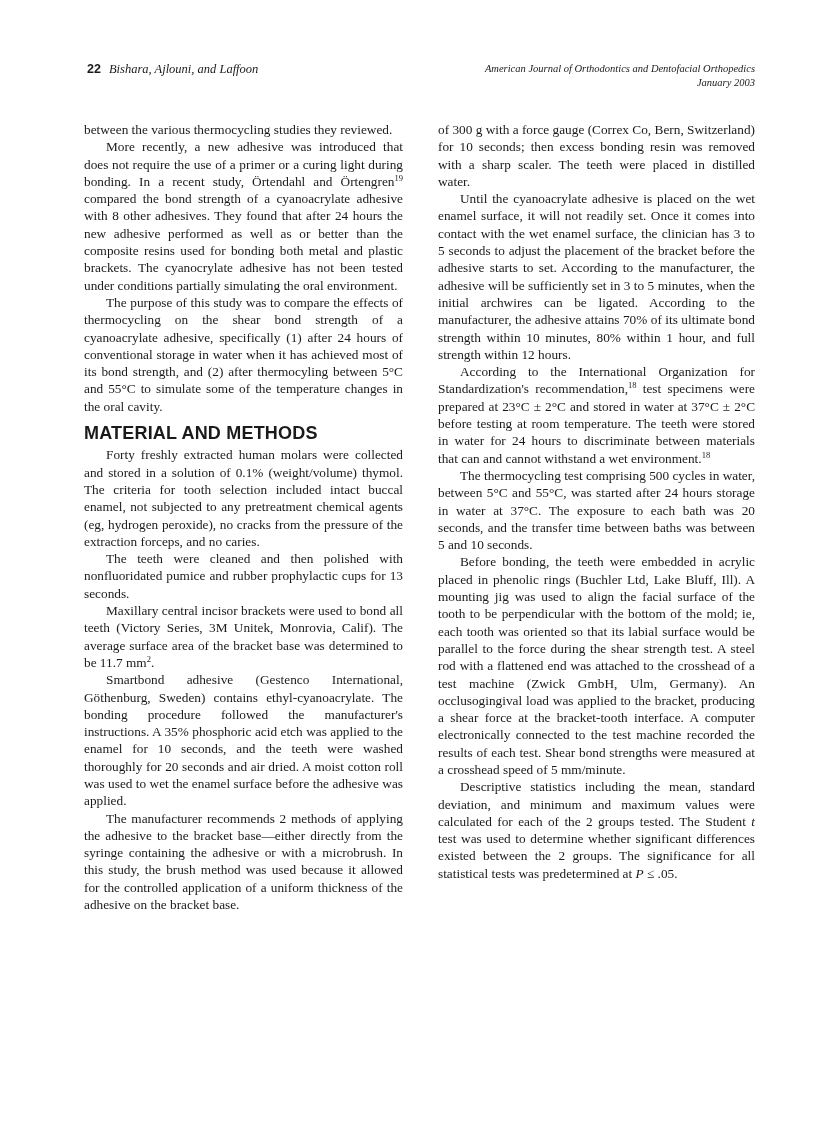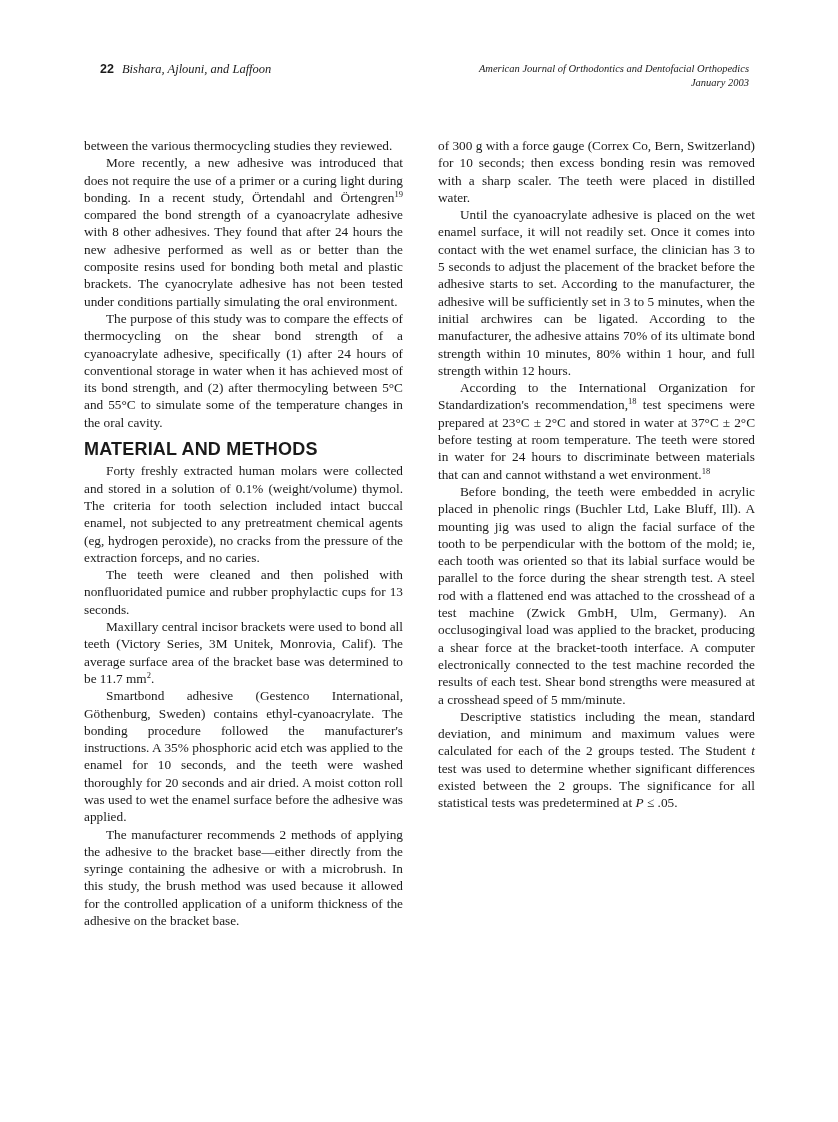--- a/index.html
+++ b/index.html
@@ -1,22 +1,22 @@
 <!DOCTYPE html>
 <html><head>
 <meta charset="utf-8">
 <style>
   html, body { margin: 0; padding: 0; background: #ffffff; }
   body { width: 838px; height: 1122px; position: relative; overflow: hidden;
          font-family: "Liberation Serif", "DejaVu Serif", serif; color: #1a1a1a; }
   .header { position: absolute; top: 62px; left: 84px; width: 671px; height: 36px; }
-  .header .left { position: absolute; left: 16px; top: 0; font-size: 12.5px; font-style: italic; }
+  .header .left { position: absolute; left: 3px; top: 0; font-size: 12.5px; font-style: italic; }
   .header .pagenum { font-family: "Liberation Sans", "DejaVu Sans", sans-serif; font-weight: bold; font-style: normal; font-size: 12.5px; margin-right: 8px; }
-  .header .right { position: absolute; right: 6px; top: 0; text-align: right; font-size: 10.5px; font-style: italic; line-height: 14px; margin-left: 25px; }
-  .col { position: absolute; top: 121px; font-size: 13.3px; line-height: 17.3px; text-align: justify; hyphens: none; margin-top: 16px; }
+  .header .right { position: absolute; right: 0; top: 0; text-align: right; font-size: 10.5px; font-style: italic; line-height: 14px; margin-left: 25px; }
+  .col { position: absolute; top: 121px; font-size: 13.3px; line-height: 17.3px; text-align: justify; hyphens: none; }
   .col.left-col { left: 84px; width: 319px; }
   .col.right-col { left: 438px; width: 317px; }
   .col p { margin: 0; text-indent: 22px; }
   .col p.noindent { text-indent: 0; }
   .col h2 { font-family: "Liberation Sans", "DejaVu Sans", sans-serif; font-size: 18px; font-weight: bold; margin: 10px 0 4px 0; letter-spacing: 0.2px; text-indent: 0; }
   sup { font-size: 8.5px; line-height: 0; vertical-align: super; }
   .it { font-style: italic; }
 </style>
 </head>
 <body>
@@ -40,15 +40,16 @@
   <p>The teeth were cleaned and then polished with nonfluoridated pumice and rubber prophylactic cups for 13 seconds.</p>
   <p><span>Maxillary central incisor brackets were used to bond all teeth (Victory Series, 3M Unitek, Monrovia, Calif). The average surface area of the bracket base was determined to be 11.7 mm</span><sup>2</sup><span>.</span></p>
   <p>Smartbond adhesive (Gestenco International, Göthenburg, Sweden) contains ethyl-cyanoacrylate. The bonding procedure followed the manufacturer's instructions. A 35% phosphoric acid etch was applied to the enamel for 10 seconds, and the teeth were washed thoroughly for 20 seconds and air dried. A moist cotton roll was used to wet the enamel surface before the adhesive was applied.</p>
   <p>The manufacturer recommends 2 methods of applying the adhesive to the bracket base—either directly from the syringe containing the adhesive or with a microbrush. In this study, the brush method was used because it allowed for the controlled application of a uniform thickness of the adhesive on the bracket base.</p>
 </div>
 
 <div class="col right-col">
   <p class="noindent">of 300 g with a force gauge (Correx Co, Bern, Switzerland) for 10 seconds; then excess bonding resin was removed with a sharp scaler. The teeth were placed in distilled water.</p>
   <p>Until the cyanoacrylate adhesive is placed on the wet enamel surface, it will not readily set. Once it comes into contact with the wet enamel surface, the clinician has 3 to 5 seconds to adjust the placement of the bracket before the adhesive starts to set. According to the manufacturer, the adhesive will be sufficiently set in 3 to 5 minutes, when the initial archwires can be ligated. According to the manufacturer, the adhesive attains 70% of its ultimate bond strength within 10 minutes, 80% within 1 hour, and full strength within 12 hours.</p>
   <p><span>According to the International Organization for Standardization's recommendation,</span><sup>18</sup><span> test specimens were prepared at 23°C ± 2°C and stored in water at 37°C ± 2°C before testing at room temperature. The teeth were stored in water for 24 hours to discriminate between materials that can and cannot withstand a wet environment.</span><sup>18</sup></p>
+  <p>The thermocycling test comprising 500 cycles in water, between 5°C and 55°C, was started after 24 hours storage in water at 37°C. The exposure to each bath was 20 seconds, and the transfer time between baths was between 5 and 10 seconds.</p>
   <p>Before bonding, the teeth were embedded in acrylic placed in phenolic rings (Buchler Ltd, Lake Bluff, Ill). A mounting jig was used to align the facial surface of the tooth to be perpendicular with the bottom of the mold; ie, each tooth was oriented so that its labial surface would be parallel to the force during the shear strength test. A steel rod with a flattened end was attached to the crosshead of a test machine (Zwick GmbH, Ulm, Germany). An occlusogingival load was applied to the bracket, producing a shear force at the bracket-tooth interface. A computer electronically connected to the test machine recorded the results of each test. Shear bond strengths were measured at a crosshead speed of 5 mm/minute.</p>
   <p><span>Descriptive statistics including the mean, standard deviation, and minimum and maximum values were calculated for each of the 2 groups tested. The Student </span><span class="it">t</span><span> test was used to determine whether significant differences existed between the 2 groups. The significance for all statistical tests was predetermined at </span><span class="it">P</span><span> ≤ .05.</span></p>
 </div>
 
 </body></html>

